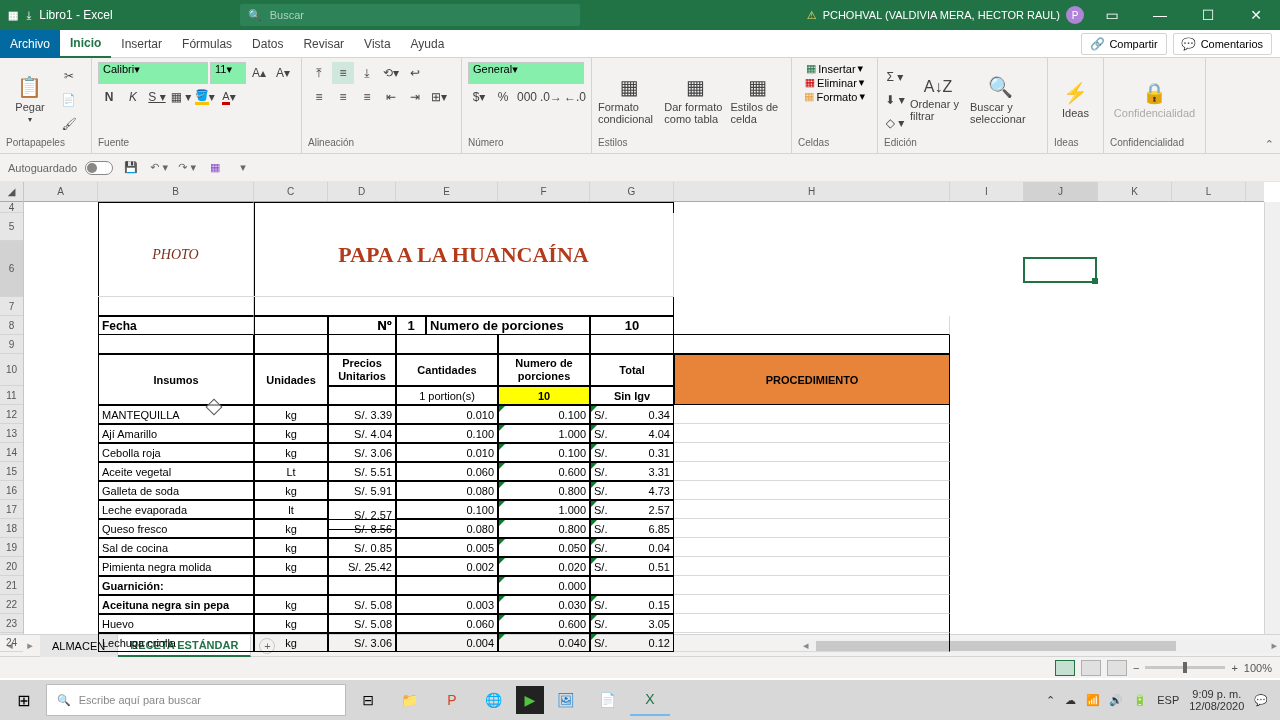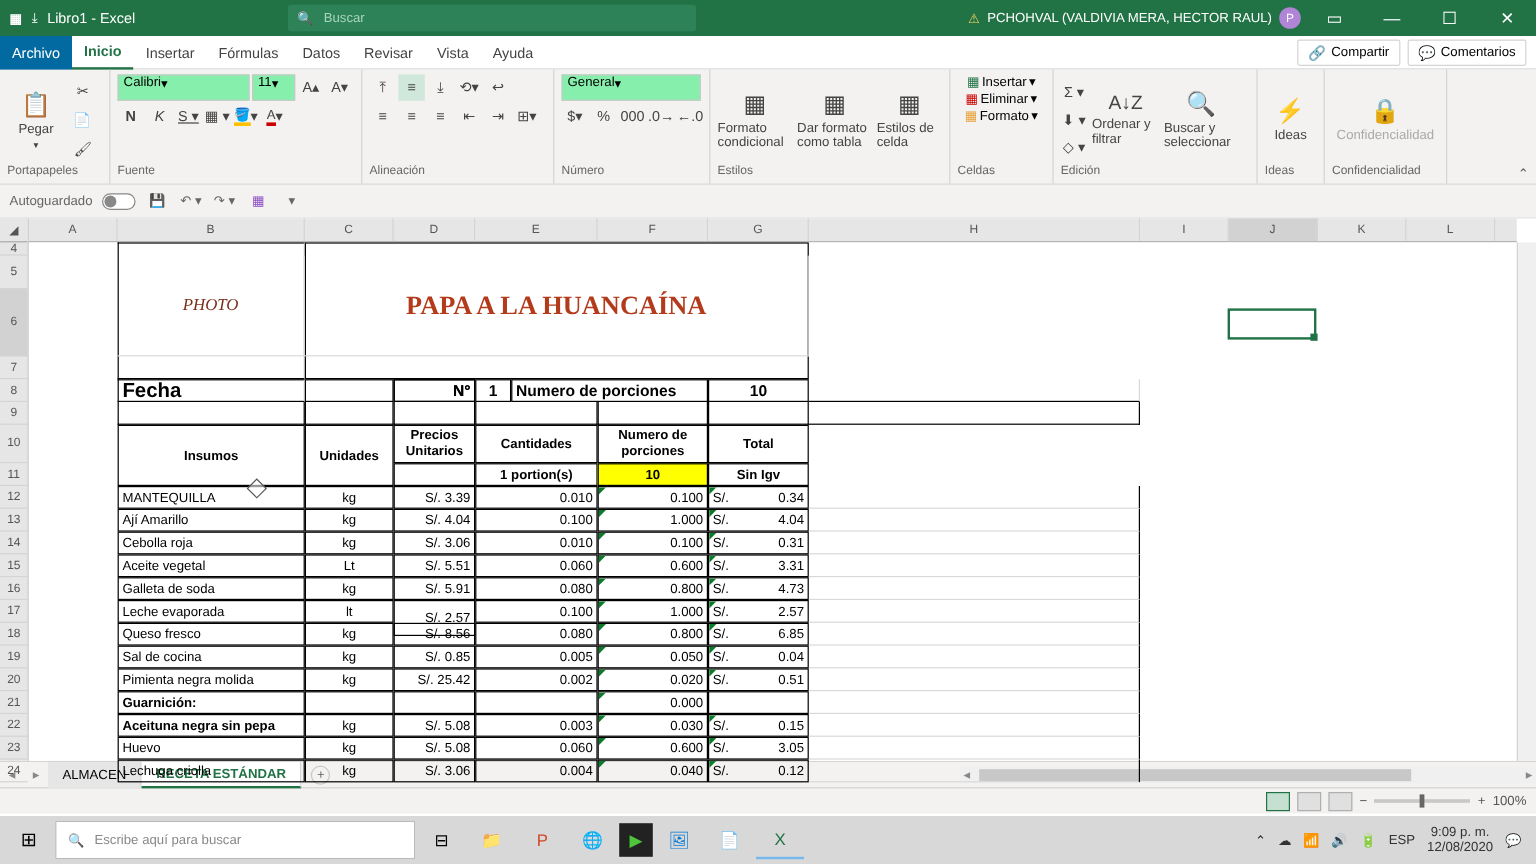--- a/index.html
+++ b/index.html
@@ -291,43 +291,44 @@
       <div style="width: 74px;">I</div>
       <div class="active" style="width: 74px;">J</div>
       <div style="width: 74px;">K</div>
       <div style="width: 74px;">L</div>
     </div>
   <div class="sheet" id="sheet">
       <div class="cell " style="left: 74px; top: 0px; width: 156px; height: 114px; border-left: 1px solid rgb(0, 0, 0); border-top: 1px solid rgb(0, 0, 0); border-bottom: 1px solid rgb(0, 0, 0);"></div>
       <div class="cell " style="left: 230px; top: 0px; width: 420px; height: 114px; border-width: 1px; border-style: solid; border-color: rgb(0, 0, 0);"></div>
       <div class="cell c" style="left: 230px; top: 11px; width: 420px; height: 84px; color: rgb(179, 58, 26); font-weight: bold; font-size: 22px; font-family: Georgia, serif;">PAPA A LA HUANCAÍNA</div>
       <div class="cell c" style="left: 74px; top: 11px; width: 156px; height: 84px; font-style: italic; font-family: Georgia, serif; color: rgb(122, 47, 26); font-size: 14px;">PHOTO</div>
-      <div class="cell " style="left: 74px; top: 114px; width: 156px; height: 19px; font-weight: bold; border-left: 1px solid rgb(0, 0, 0); border-bottom: 1px solid rgb(0, 0, 0); border-top: 1px solid rgb(0, 0, 0); font-size: 17px;">Fecha</div>
+      <div class="cell " style="left: 74px; top: 114px; width: 156px; height: 19px; font-weight: bold; border-left: 1px solid rgb(0, 0, 0); border-bottom: 1px solid rgb(0, 0, 0); border-top: 1px solid rgb(0, 0, 0); font-size: 12px;">Fecha</div>
       <div class="cell " style="left: 230px; top: 114px; width: 74px; height: 19px; border: 1px solid rgb(0, 0, 0);"></div>
       <div class="cell r" style="left: 304px; top: 114px; width: 68px; height: 19px; font-weight: bold; border: 1px solid rgb(0, 0, 0); font-size: 13px;">N°</div>
       <div class="cell r" style="left: 304px; top: 114px; width: 68px; height: 19px; font-weight: bold; border: 1px solid rgb(0, 0, 0); font-size: 13px;">N°</div>
       <div class="cell c" style="left: 372px; top: 114px; width: 30px; height: 19px; border: 1px solid rgb(0, 0, 0); font-weight: bold; font-size: 13px;">1</div>
       <div class="cell " style="left: 402px; top: 114px; width: 164px; height: 19px; font-weight: bold; border: 1px solid rgb(0, 0, 0); font-size: 13px;">Numero de porciones</div>
       <div class="cell c" style="left: 566px; top: 114px; width: 84px; height: 19px; font-weight: bold; border: 1px solid rgb(0, 0, 0); font-size: 13px;">10</div>
       <div class="cell " style="left: 650px; top: 114px; width: 276px; height: 19px; border-bottom: 1px solid rgb(0, 0, 0);"></div>
       <div class="cell " style="left: 74px; top: 133px; width: 156px; height: 19px; border-left: 1px solid rgb(0, 0, 0); border-right: 1px solid rgb(0, 0, 0); border-bottom: 1px solid rgb(0, 0, 0);"></div>
       <div class="cell " style="left: 230px; top: 133px; width: 74px; height: 19px; border-left: 1px solid rgb(0, 0, 0); border-right: 1px solid rgb(0, 0, 0); border-bottom: 1px solid rgb(0, 0, 0);"></div>
       <div class="cell " style="left: 304px; top: 133px; width: 68px; height: 19px; border-left: 1px solid rgb(0, 0, 0); border-right: 1px solid rgb(0, 0, 0); border-bottom: 1px solid rgb(0, 0, 0);"></div>
       <div class="cell " style="left: 372px; top: 133px; width: 102px; height: 19px; border-left: 1px solid rgb(0, 0, 0); border-right: 1px solid rgb(0, 0, 0); border-bottom: 1px solid rgb(0, 0, 0);"></div>
       <div class="cell " style="left: 474px; top: 133px; width: 92px; height: 19px; border-left: 1px solid rgb(0, 0, 0); border-right: 1px solid rgb(0, 0, 0); border-bottom: 1px solid rgb(0, 0, 0);"></div>
       <div class="cell " style="left: 566px; top: 133px; width: 84px; height: 19px; border-left: 1px solid rgb(0, 0, 0); border-right: 1px solid rgb(0, 0, 0); border-bottom: 1px solid rgb(0, 0, 0);"></div>
       <div class="cell " style="left: 650px; top: 133px; width: 276px; height: 19px; border-right: 1px solid rgb(0, 0, 0); border-bottom: 1px solid rgb(0, 0, 0);"></div>
       <div class="cell c" style="left: 230px; top: 152px; width: 74px; height: 51px; font-weight: bold; border: 1px solid rgb(0, 0, 0);">Unidades</div>
       <div class="cell c" style="left: 74px; top: 152px; width: 156px; height: 51px; font-weight: bold; border: 1px solid rgb(0, 0, 0);">Insumos</div>
       <div class="cell c" style="left: 304px; top: 152px; width: 68px; height: 32px; font-weight: bold; border: 1px solid rgb(0, 0, 0); white-space: normal; line-height: 13px; text-align: center;">Precios Unitarios</div>
       <div class="cell c" style="left: 372px; top: 152px; width: 102px; height: 32px; font-weight: bold; border: 1px solid rgb(0, 0, 0);">Cantidades</div>
       <div class="cell c" style="left: 474px; top: 152px; width: 92px; height: 32px; font-weight: bold; border: 1px solid rgb(0, 0, 0); white-space: normal; line-height: 13px; text-align: center;">Numero de porciones</div>
       <div class="cell c" style="left: 566px; top: 152px; width: 84px; height: 32px; font-weight: bold; border: 1px solid rgb(0, 0, 0);">Total</div>
+      <div class="cell c" style="left: 650px; top: 152px; width: 276px; height: 51px; font-weight: bold; border: 1px solid rgb(0, 0, 0); background: rgb(232, 131, 58); color: rgb(0, 0, 0);">PROCEDIMIENTO</div>
       <div class="cell " style="left: 304px; top: 184px; width: 68px; height: 19px; border: 1px solid rgb(0, 0, 0);"></div>
-      <div class="cell c" style="left: 372px; top: 184px; width: 102px; height: 19px; font-weight: bold; border: 1px solid rgb(0, 0, 0);">1 portion(s)</div>
+      <div class="cell c" style="left: 372px; top: 184px; width: 102px; height: 19px; font-weight: normal; border: 1px solid rgb(0, 0, 0);">1 portion(s)</div>
       <div class="cell c" style="left: 474px; top: 184px; width: 92px; height: 19px; font-weight: bold; border: 1px solid rgb(0, 0, 0); background: rgb(255, 255, 0);">10</div>
       <div class="cell c" style="left: 566px; top: 184px; width: 84px; height: 19px; font-weight: bold; border: 1px solid rgb(0, 0, 0);">Sin Igv</div>
       <div class="cell " style="left: 74px; top: 203px; width: 156px; height: 19px; border: 1px solid rgb(0, 0, 0); font-weight: normal;">MANTEQUILLA</div>
       <div class="cell c" style="left: 230px; top: 203px; width: 74px; height: 19px; border: 1px solid rgb(0, 0, 0);">kg</div>
       <div class="cell r" style="left: 304px; top: 203px; width: 68px; height: 19px; border: 1px solid rgb(0, 0, 0);">S/.   3.39</div>
       <div class="cell r" style="left: 372px; top: 203px; width: 102px; height: 19px; border: 1px solid rgb(0, 0, 0);">0.010</div>
       <div class="cell r" style="left: 474px; top: 203px; width: 92px; height: 19px; border: 1px solid rgb(0, 0, 0); position: absolute;">0.100<div class="green-tri"></div></div>
       <div class="cell " style="left: 566px; top: 203px; width: 84px; height: 19px; border: 1px solid rgb(0, 0, 0); justify-content: space-between;">
         <div class="green-tri"></div>
         <span>S/.</span>

